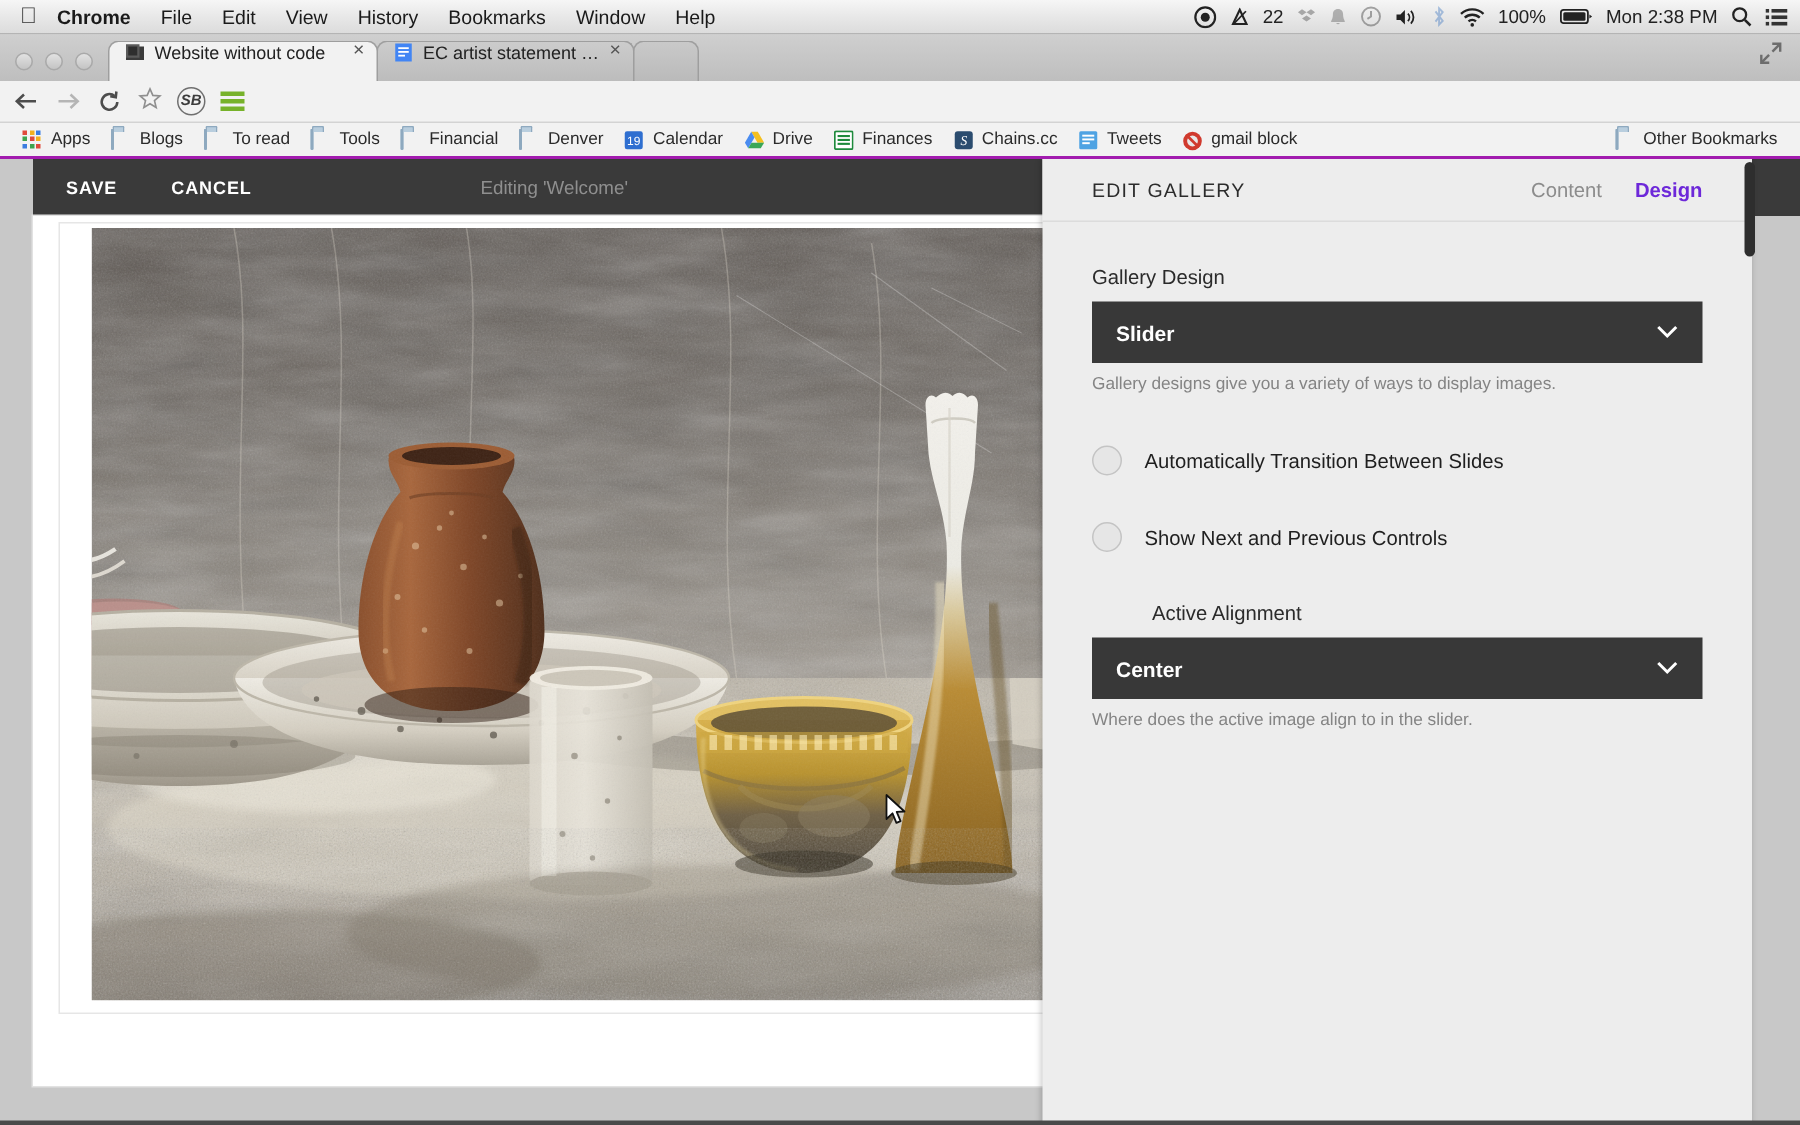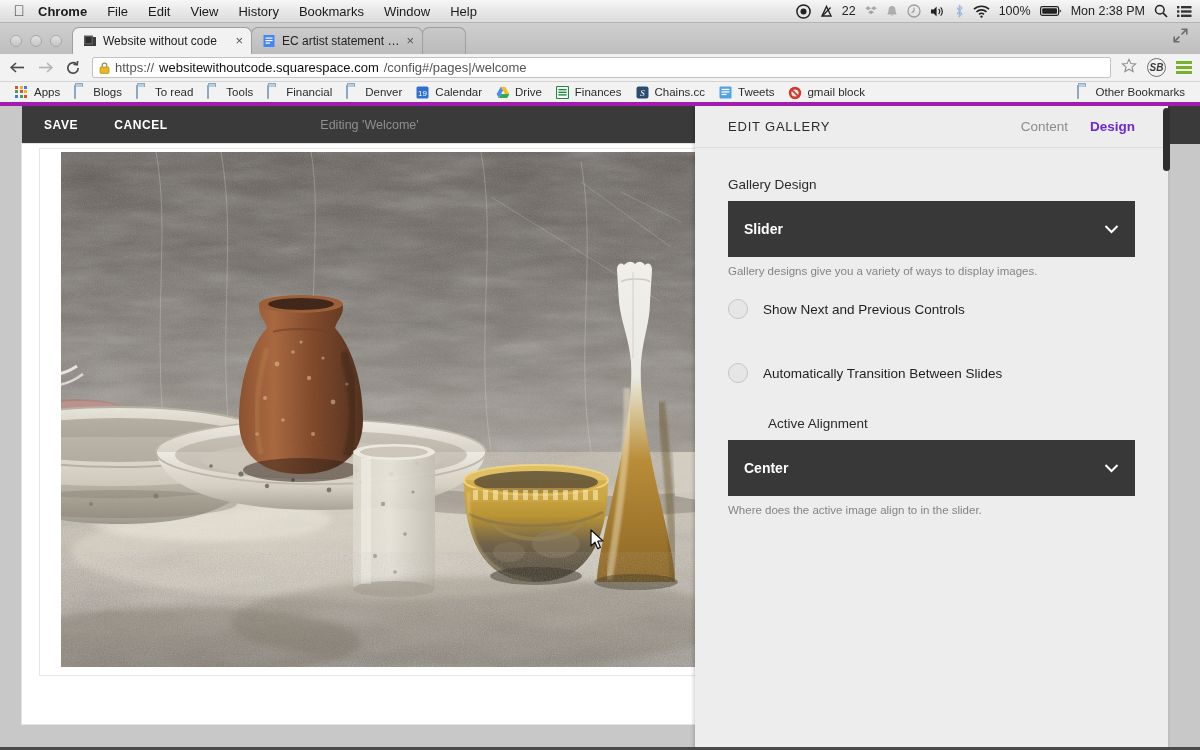--- a/index.html
+++ b/index.html
@@ -41,21 +41,21 @@
   .tabstrip {
     position: relative; height: 31px;
     background: linear-gradient(to bottom,#cfcfcf,#bebebe);
     display: flex; align-items: flex-end;
   }
   .traffic { display: flex; gap: 8px; padding: 0 10px 7px 10px; }
   .tl { width: 12px; height: 12px; border-radius: 50%;
         background: linear-gradient(to bottom,#e2e2e2,#c4c4c4);
         border: 1px solid #a9a9a9; }
   .tab {
-    position: relative; height: 27px; display: flex; align-items: center;
+    position: relative; height: 27px; display: flex; 
     padding: 0 8px 0 10px; font-size: 12px; color: #222;
     border-radius: 7px 7px 0 0;
     border: 1px solid #9e9e9e; border-bottom: none;
     margin-right: -1px;
     max-width: 200px;
   }
   .tab.active { background: #f2f2f2; z-index: 3; }
   .tab.inactive { background: linear-gradient(to bottom,#ccc,#bcbcbc); z-index: 2;}
   .tab-fav { width: 14px; height: 14px; margin-right: 6px; flex:none; }
   .tab-title { white-space: nowrap; overflow: hidden; text-overflow: ellipsis; flex:1; }
@@ -86,21 +86,21 @@
     border: 1px solid #6f6f6f; font-size: 10px; font-weight: bold;
     color: #3c3c3c; display:flex;align-items:center;justify-content:center;
     font-style: italic;
   }
   .hamb { display:flex; flex-direction:column; gap:2px; }
   .hamb i { display:block; width:16px; height:3px; background:#77b22a; }
 
   
   .bookmarks {
     height: 24px; background: #f2f2f2;
-    border-bottom: 4px solid #a21caf;
+    border-bottom: 2px solid #a21caf;
     display: flex; align-items: center; padding: 0 8px;
     font-size: 11.5px; color: #2b2b2b;
   }
   .bm { display: flex; align-items: center; gap: 5px; padding: 0 7px; white-space: nowrap; }
   .bm-ico { width: 14px; height: 13px; flex:none; }
   .folder {
     width: 14px; height: 11px; background: #b9cede;
     border: 1px solid #8ea9bf; border-radius: 1px 2px 2px 2px;
     position: relative;
   }
@@ -179,21 +179,21 @@
   .panel-tabs { margin-left: auto; display: flex; gap: 22px; font-size: 13.5px; }
   .ptab { color: #8c8c8c; }
   .ptab.active { color: #6d28d9; font-weight: bold; text-align: center; }
 
   .panel-body { position:absolute; top:43px; left:0; right:0; bottom:55px;
                 padding: 28px 33px 0 33px; overflow: hidden; }
   .field-label {
     font-size: 13.5px; color: #2b2b2b; margin-bottom: 9px; font-weight: 500;
   }
   .select {
-    height: 56px; background: #383838; color: #fff;
+    height: 41px; background: #383838; color: #fff;
     display: flex; align-items: center; padding: 0 16px;
     font-size: 14px; font-weight: bold; position: relative;
   }
   .select .chev {
     margin-left:auto; font-size: 13px; font-weight: normal;
   }
   .helptext {
     font-size: 11.5px; color: #848484; margin-top: 8px;
   }
   .check-row {
@@ -380,31 +380,20 @@
           <path d="M10 3 L14.8 7.5 L10 12" fill="none" stroke="#b5b5b5" stroke-width="1.7"></path>
         </svg>
     </span>
     <span class="navbtn">
       <svg width="16" height="16" viewBox="0 0 16 16">
           <path d="M13.2 8 A5.2 5.2 0 1 1 11.4 4" fill="none" stroke="#4d4d4d" stroke-width="1.7"></path>
           <path d="M12.6 1 L12.2 4.8 L8.5 4.2" fill="none" stroke="#4d4d4d" stroke-width="1.7"></path>
         </svg>
     </span>
 
-    <div class="omnibox" title="Search Google or type URL">
-      <span class="lock">
-        <svg width="11" height="12" viewBox="0 0 11 12">
-            <rect x="1" y="5" width="9" height="6.4" rx="1" fill="#e8b923" stroke="#b08a00" stroke-width=".7"></rect>
-            <path d="M3.2 5 V3.4 A2.3 2.3 0 0 1 7.8 3.4 V5" fill="none" stroke="#9a8a55" stroke-width="1.2"></path>
-          </svg>
-      </span>
-      <span>https://</span>
-        <span class="url-strong">websitewithoutcode.squarespace.com</span>
-        <span>/config#/pages|/welcome</span>
-    </div>
 
     <span class="star">
       <svg width="16" height="16" viewBox="0 0 16 16">
           <path d="M8 1.3 L9.9 5.6 L14.6 6 L11 9.1 L12.1 13.7 L8 11.2 L3.9 13.7 L5 9.1 L1.4 6 L6.1 5.6Z" fill="none" stroke="#8f8f8f" stroke-width="1.1"></path>
         </svg>
     </span>
     <span class="sb-badge">SB</span>
     <span class="hamb">
         <i></i>
         <i></i>
@@ -795,28 +784,28 @@
           <div class="select">
             <span>Slider</span>
             <span class="chev">
               <svg width="15" height="10" viewBox="0 0 15 10">
                   <path d="M1.5 2 L7.5 8 L13.5 2" fill="none" stroke="#fff" stroke-width="2"></path>
                 </svg>
             </span>
           </div>
           <div class="helptext">Gallery designs give you a variety of ways to display images.</div>
 
+          <div class="check-row mt28">
+            <span class="radio"></span>
+            <span class="check-label">Automatically Transition Between Slides</span>
+          </div>
+
           <div class="check-row mt14">
             <span class="radio"></span>
             <span class="check-label">Show Next and Previous Controls</span>
-          </div>
-
-          <div class="check-row mt28">
-            <span class="radio"></span>
-            <span class="check-label">Automatically Transition Between Slides</span>
           </div>
 
           <div class="field-label" style="margin-top:24px;margin-left:40px;">Active Alignment</div>
           <div class="select">
             <span>Center</span>
             <span class="chev">
               <svg width="15" height="10" viewBox="0 0 15 10">
                   <path d="M1.5 2 L7.5 8 L13.5 2" fill="none" stroke="#fff" stroke-width="2"></path>
                 </svg>
             </span>

